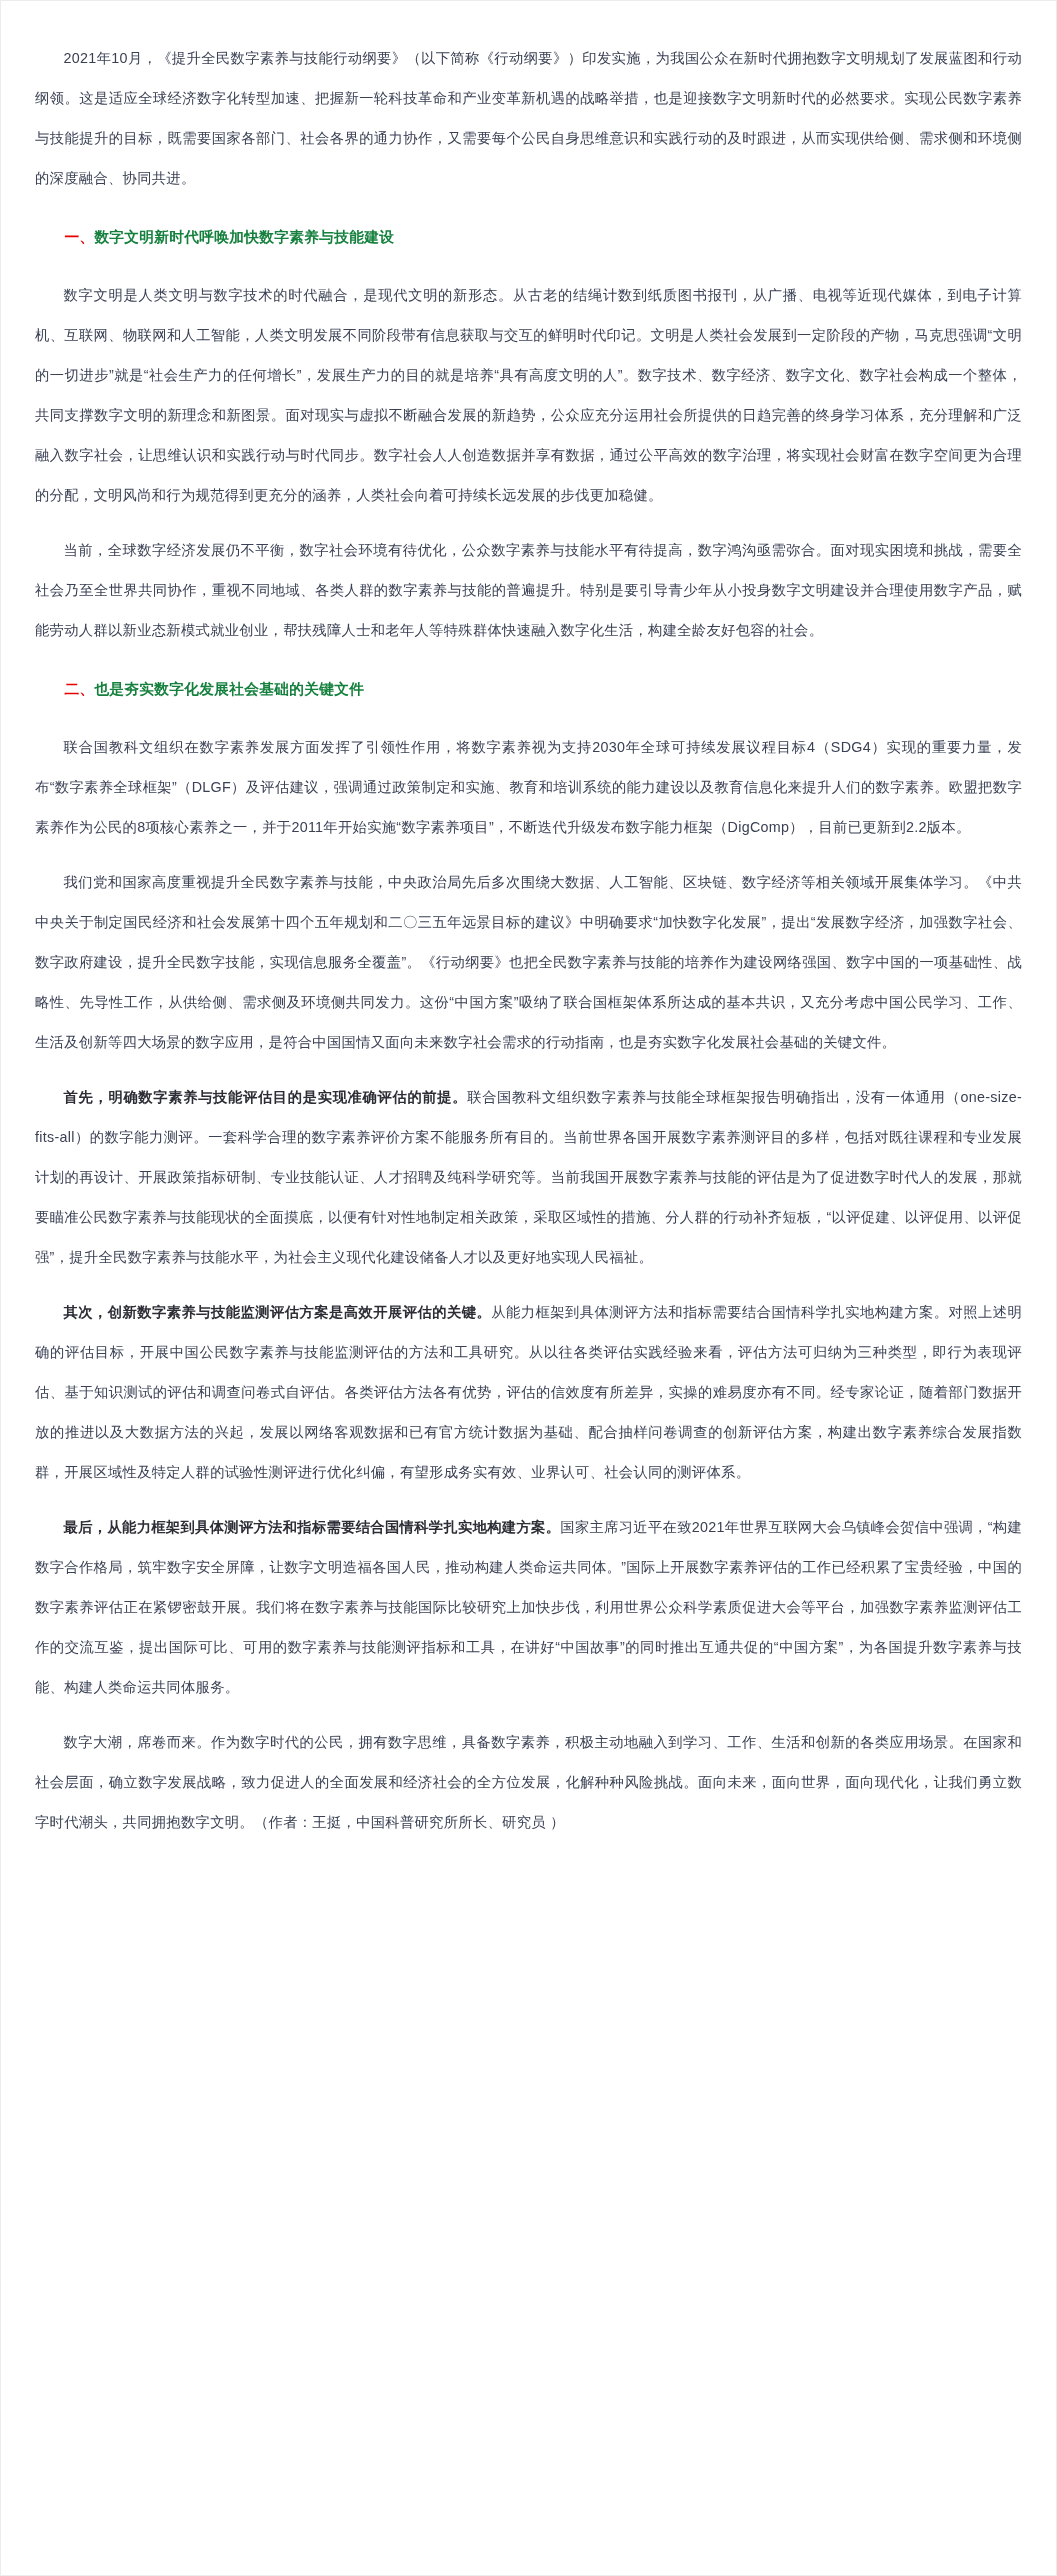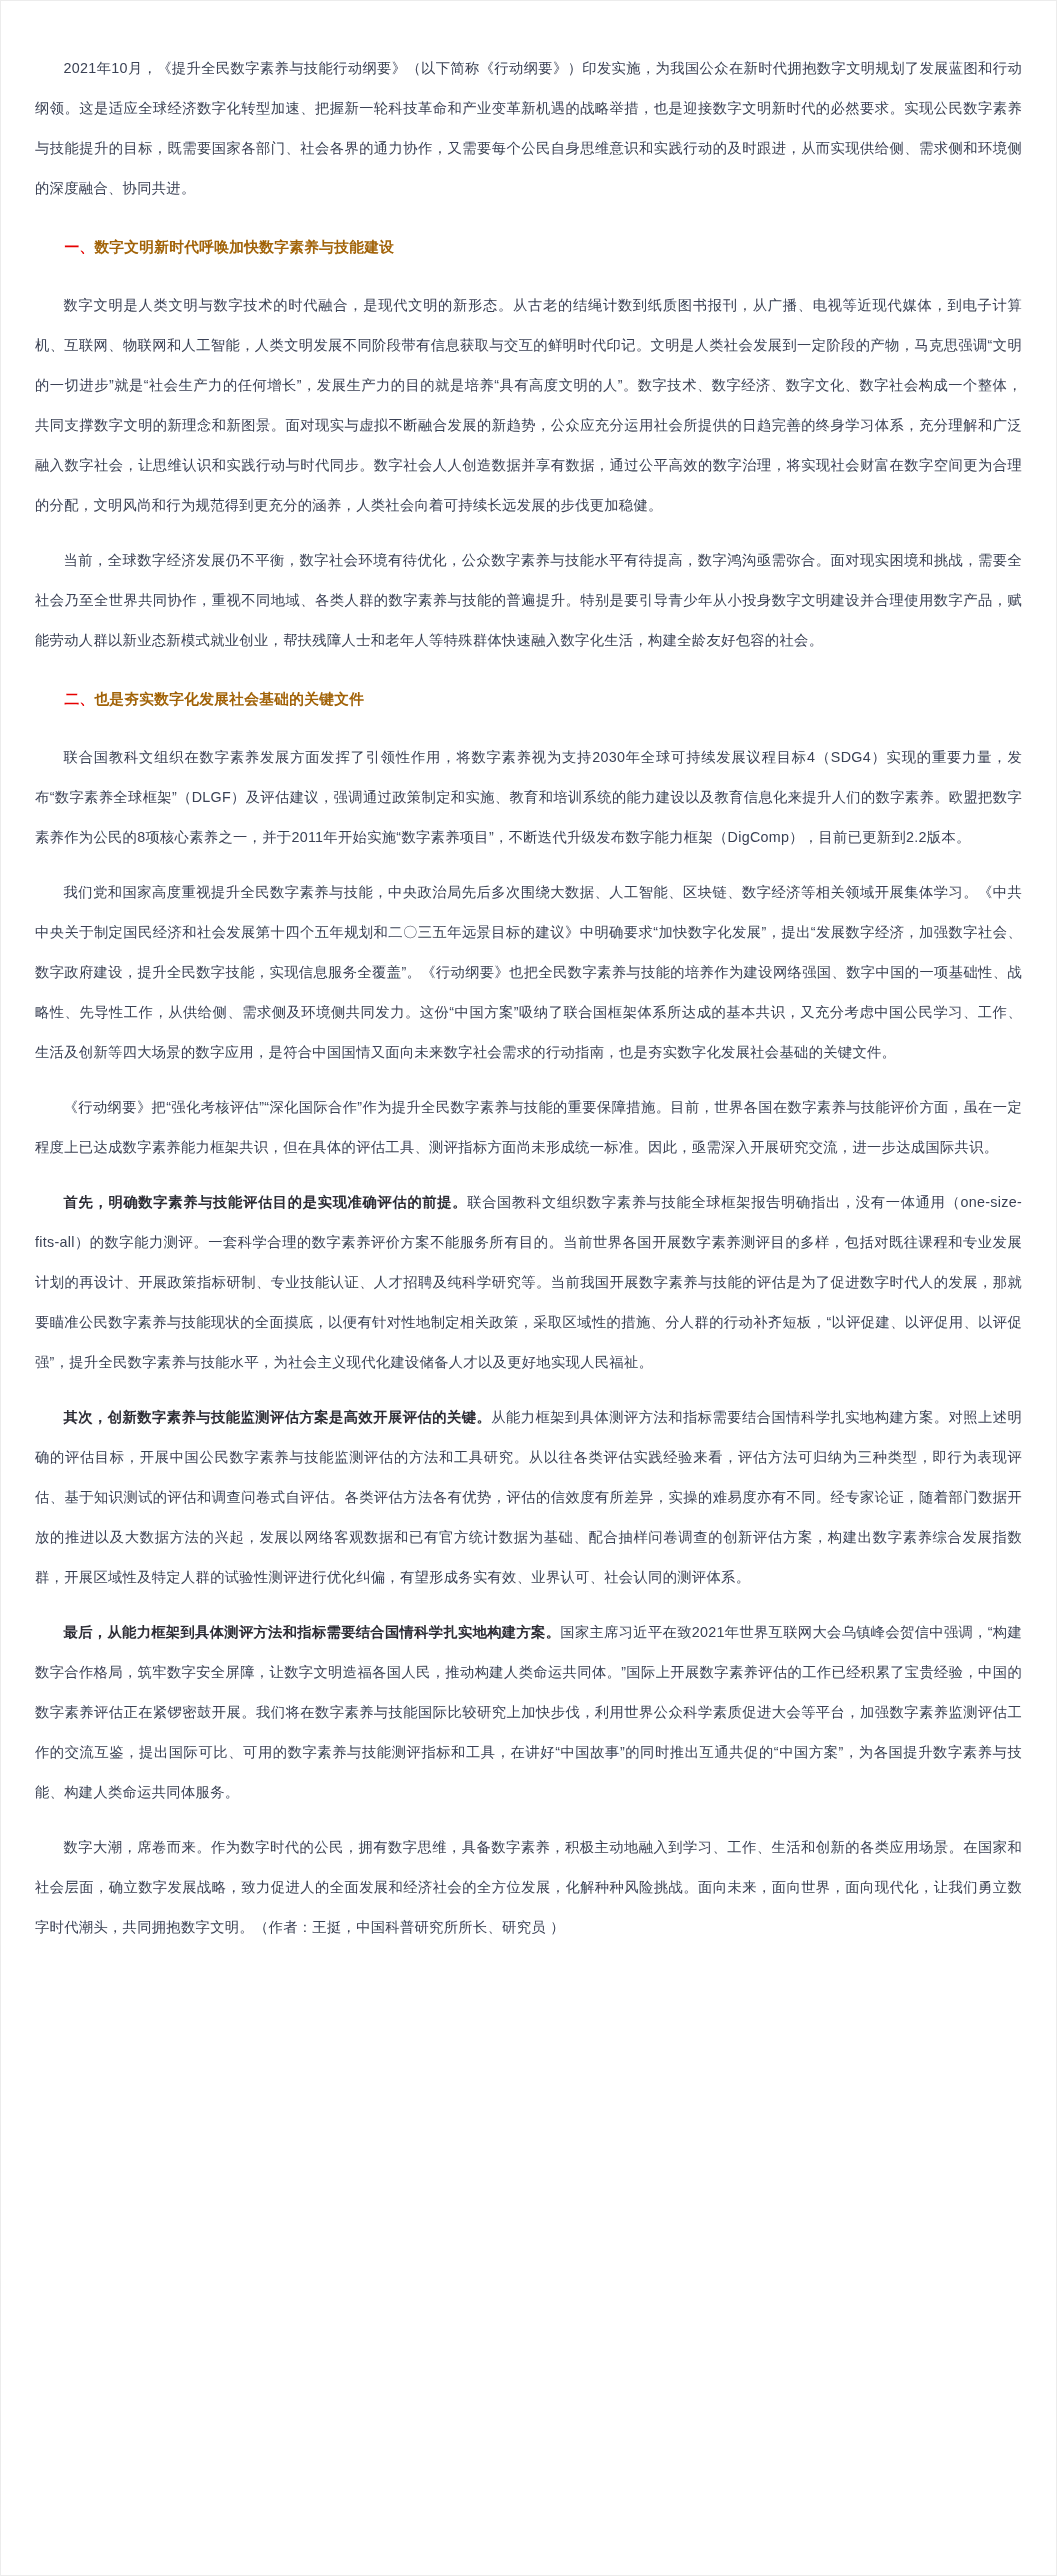--- a/index.html
+++ b/index.html
@@ -8,21 +8,21 @@
     background: #f5f5f5;
     font-family: "Liberation Sans", "DejaVu Sans", sans-serif;
   }
   .page {
     width: 1057px;
     min-height: 2576px;
     margin: 0 auto;
     background: #ffffff;
     border: 0.8px solid #ececec;
     box-sizing: border-box;
-    padding: 32px 34px 59px 34px;
+    padding: 22px 34px 59px 34px;
   }
   .article p {
     font-size: 14.3px;
     line-height: 40px;
     color: #3a4154;
     text-align: justify;
     text-indent: 2em;
     margin: 15px 0;
     letter-spacing: 0.3px;
   }
@@ -30,41 +30,40 @@
     font-weight: bold;
     color: #00008b;
     font-size: 14.7px;
     margin: 18.5px 0;
   }
   .article .heading-number {
     color: #e60000;
     font-weight: bold;
   }
   .article .heading-text {
-    color: #a16207;
+    color: #15803d;
     font-weight: bold;
   }
   .article .paragraph-lead {
     font-weight: bold;
     color: #2d2d36;
     margin-top: 32px;
   }
 </style>
 </head>
 <body>
 
 <div class="page">
   <div class="article">
       <p><span>2021年10月，《提升全民数字素养与技能行动纲要》（以下简称《行动纲要》）印发实施，为我国公众在新时代拥抱数字文明规划了发展蓝图和行动纲领。这是适应全球经济数字化转型加速、把握新一轮科技革命和产业变革新机遇的战略举措，也是迎接数字文明新时代的必然要求。实现公民数字素养与技能提升的目标，既需要国家各部门、社会各界的通力协作，又需要每个公民自身思维意识和实践行动的及时跟进，从而实现供给侧、需求侧和环境侧的深度融合、协同共进。</span></p>
       <p class="section-heading"><span class="heading-number">一、</span><span class="heading-text">数字文明新时代呼唤加快数字素养与技能建设</span></p>
       <p><span>数字文明是人类文明与数字技术的时代融合，是现代文明的新形态。从古老的结绳计数到纸质图书报刊，从广播、电视等近现代媒体，到电子计算机、互联网、物联网和人工智能，人类文明发展不同阶段带有信息获取与交互的鲜明时代印记。文明是人类社会发展到一定阶段的产物，马克思强调“文明的一切进步”就是“社会生产力的任何增长”，发展生产力的目的就是培养“具有高度文明的人”。数字技术、数字经济、数字文化、数字社会构成一个整体，共同支撑数字文明的新理念和新图景。面对现实与虚拟不断融合发展的新趋势，公众应充分运用社会所提供的日趋完善的终身学习体系，充分理解和广泛融入数字社会，让思维认识和实践行动与时代同步。数字社会人人创造数据并享有数据，通过公平高效的数字治理，将实现社会财富在数字空间更为合理的分配，文明风尚和行为规范得到更充分的涵养，人类社会向着可持续长远发展的步伐更加稳健。</span></p>
       <p><span>当前，全球数字经济发展仍不平衡，数字社会环境有待优化，公众数字素养与技能水平有待提高，数字鸿沟亟需弥合。面对现实困境和挑战，需要全社会乃至全世界共同协作，重视不同地域、各类人群的数字素养与技能的普遍提升。特别是要引导青少年从小投身数字文明建设并合理使用数字产品，赋能劳动人群以新业态新模式就业创业，帮扶残障人士和老年人等特殊群体快速融入数字化生活，构建全龄友好包容的社会。</span></p>
       <p class="section-heading"><span class="heading-number">二、</span><span class="heading-text">也是夯实数字化发展社会基础的关键文件</span></p>
       <p><span>联合国教科文组织在数字素养发展方面发挥了引领性作用，将数字素养视为支持2030年全球可持续发展议程目标4（SDG4）实现的重要力量，发布“数字素养全球框架”（DLGF）及评估建议，强调通过政策制定和实施、教育和培训系统的能力建设以及教育信息化来提升人们的数字素养。欧盟把数字素养作为公民的8项核心素养之一，并于2011年开始实施“数字素养项目”，不断迭代升级发布数字能力框架（DigComp），目前已更新到2.2版本。</span></p>
       <p><span>我们党和国家高度重视提升全民数字素养与技能，中央政治局先后多次围绕大数据、人工智能、区块链、数字经济等相关领域开展集体学习。《中共中央关于制定国民经济和社会发展第十四个五年规划和二〇三五年远景目标的建议》中明确要求“加快数字化发展”，提出“发展数字经济，加强数字社会、数字政府建设，提升全民数字技能，实现信息服务全覆盖”。《行动纲要》也把全民数字素养与技能的培养作为建设网络强国、数字中国的一项基础性、战略性、先导性工作，从供给侧、需求侧及环境侧共同发力。这份“中国方案”吸纳了联合国框架体系所达成的基本共识，又充分考虑中国公民学习、工作、生活及创新等四大场景的数字应用，是符合中国国情又面向未来数字社会需求的行动指南，也是夯实数字化发展社会基础的关键文件。</span></p>
-      <p><span>《行动纲要》把“强化考核评估”“深化国际合作”作为提升全民数字素养与技能的重要保障措施。目前，世界各国在数字素养与技能评价方面，虽在一定程度上已达成数字素养能力框架共识，但在具体的评估工具、测评指标方面尚未形成统一标准。因此，亟需深入开展研究交流，进一步达成国际共识。</span></p>
       <p><span class="paragraph-lead">首先，明确数字素养与技能评估目的是实现准确评估的前提。</span><span>联合国教科文组织数字素养与技能全球框架报告明确指出，没有一体通用（one-size-fits-all）的数字能力测评。一套科学合理的数字素养评价方案不能服务所有目的。当前世界各国开展数字素养测评目的多样，包括对既往课程和专业发展计划的再设计、开展政策指标研制、专业技能认证、人才招聘及纯科学研究等。当前我国开展数字素养与技能的评估是为了促进数字时代人的发展，那就要瞄准公民数字素养与技能现状的全面摸底，以便有针对性地制定相关政策，采取区域性的措施、分人群的行动补齐短板，“以评促建、以评促用、以评促强”，提升全民数字素养与技能水平，为社会主义现代化建设储备人才以及更好地实现人民福祉。</span></p>
       <p><span class="paragraph-lead">其次，创新数字素养与技能监测评估方案是高效开展评估的关键。</span><span>从能力框架到具体测评方法和指标需要结合国情科学扎实地构建方案。对照上述明确的评估目标，开展中国公民数字素养与技能监测评估的方法和工具研究。从以往各类评估实践经验来看，评估方法可归纳为三种类型，即行为表现评估、基于知识测试的评估和调查问卷式自评估。各类评估方法各有优势，评估的信效度有所差异，实操的难易度亦有不同。经专家论证，随着部门数据开放的推进以及大数据方法的兴起，发展以网络客观数据和已有官方统计数据为基础、配合抽样问卷调查的创新评估方案，构建出数字素养综合发展指数群，开展区域性及特定人群的试验性测评进行优化纠偏，有望形成务实有效、业界认可、社会认同的测评体系。</span></p>
       <p><span class="paragraph-lead">最后，从能力框架到具体测评方法和指标需要结合国情科学扎实地构建方案。</span><span>国家主席习近平在致2021年世界互联网大会乌镇峰会贺信中强调，“构建数字合作格局，筑牢数字安全屏障，让数字文明造福各国人民，推动构建人类命运共同体。”国际上开展数字素养评估的工作已经积累了宝贵经验，中国的数字素养评估正在紧锣密鼓开展。我们将在数字素养与技能国际比较研究上加快步伐，利用世界公众科学素质促进大会等平台，加强数字素养监测评估工作的交流互鉴，提出国际可比、可用的数字素养与技能测评指标和工具，在讲好“中国故事”的同时推出互通共促的“中国方案”，为各国提升数字素养与技能、构建人类命运共同体服务。</span></p>
       <p><span>数字大潮，席卷而来。作为数字时代的公民，拥有数字思维，具备数字素养，积极主动地融入到学习、工作、生活和创新的各类应用场景。在国家和社会层面，确立数字发展战略，致力促进人的全面发展和经济社会的全方位发展，化解种种风险挑战。面向未来，面向世界，面向现代化，让我们勇立数字时代潮头，共同拥抱数字文明。（作者：王挺，中国科普研究所所长、研究员 ）</span></p>
     </div>
 </div>
 
 
 </body></html>

